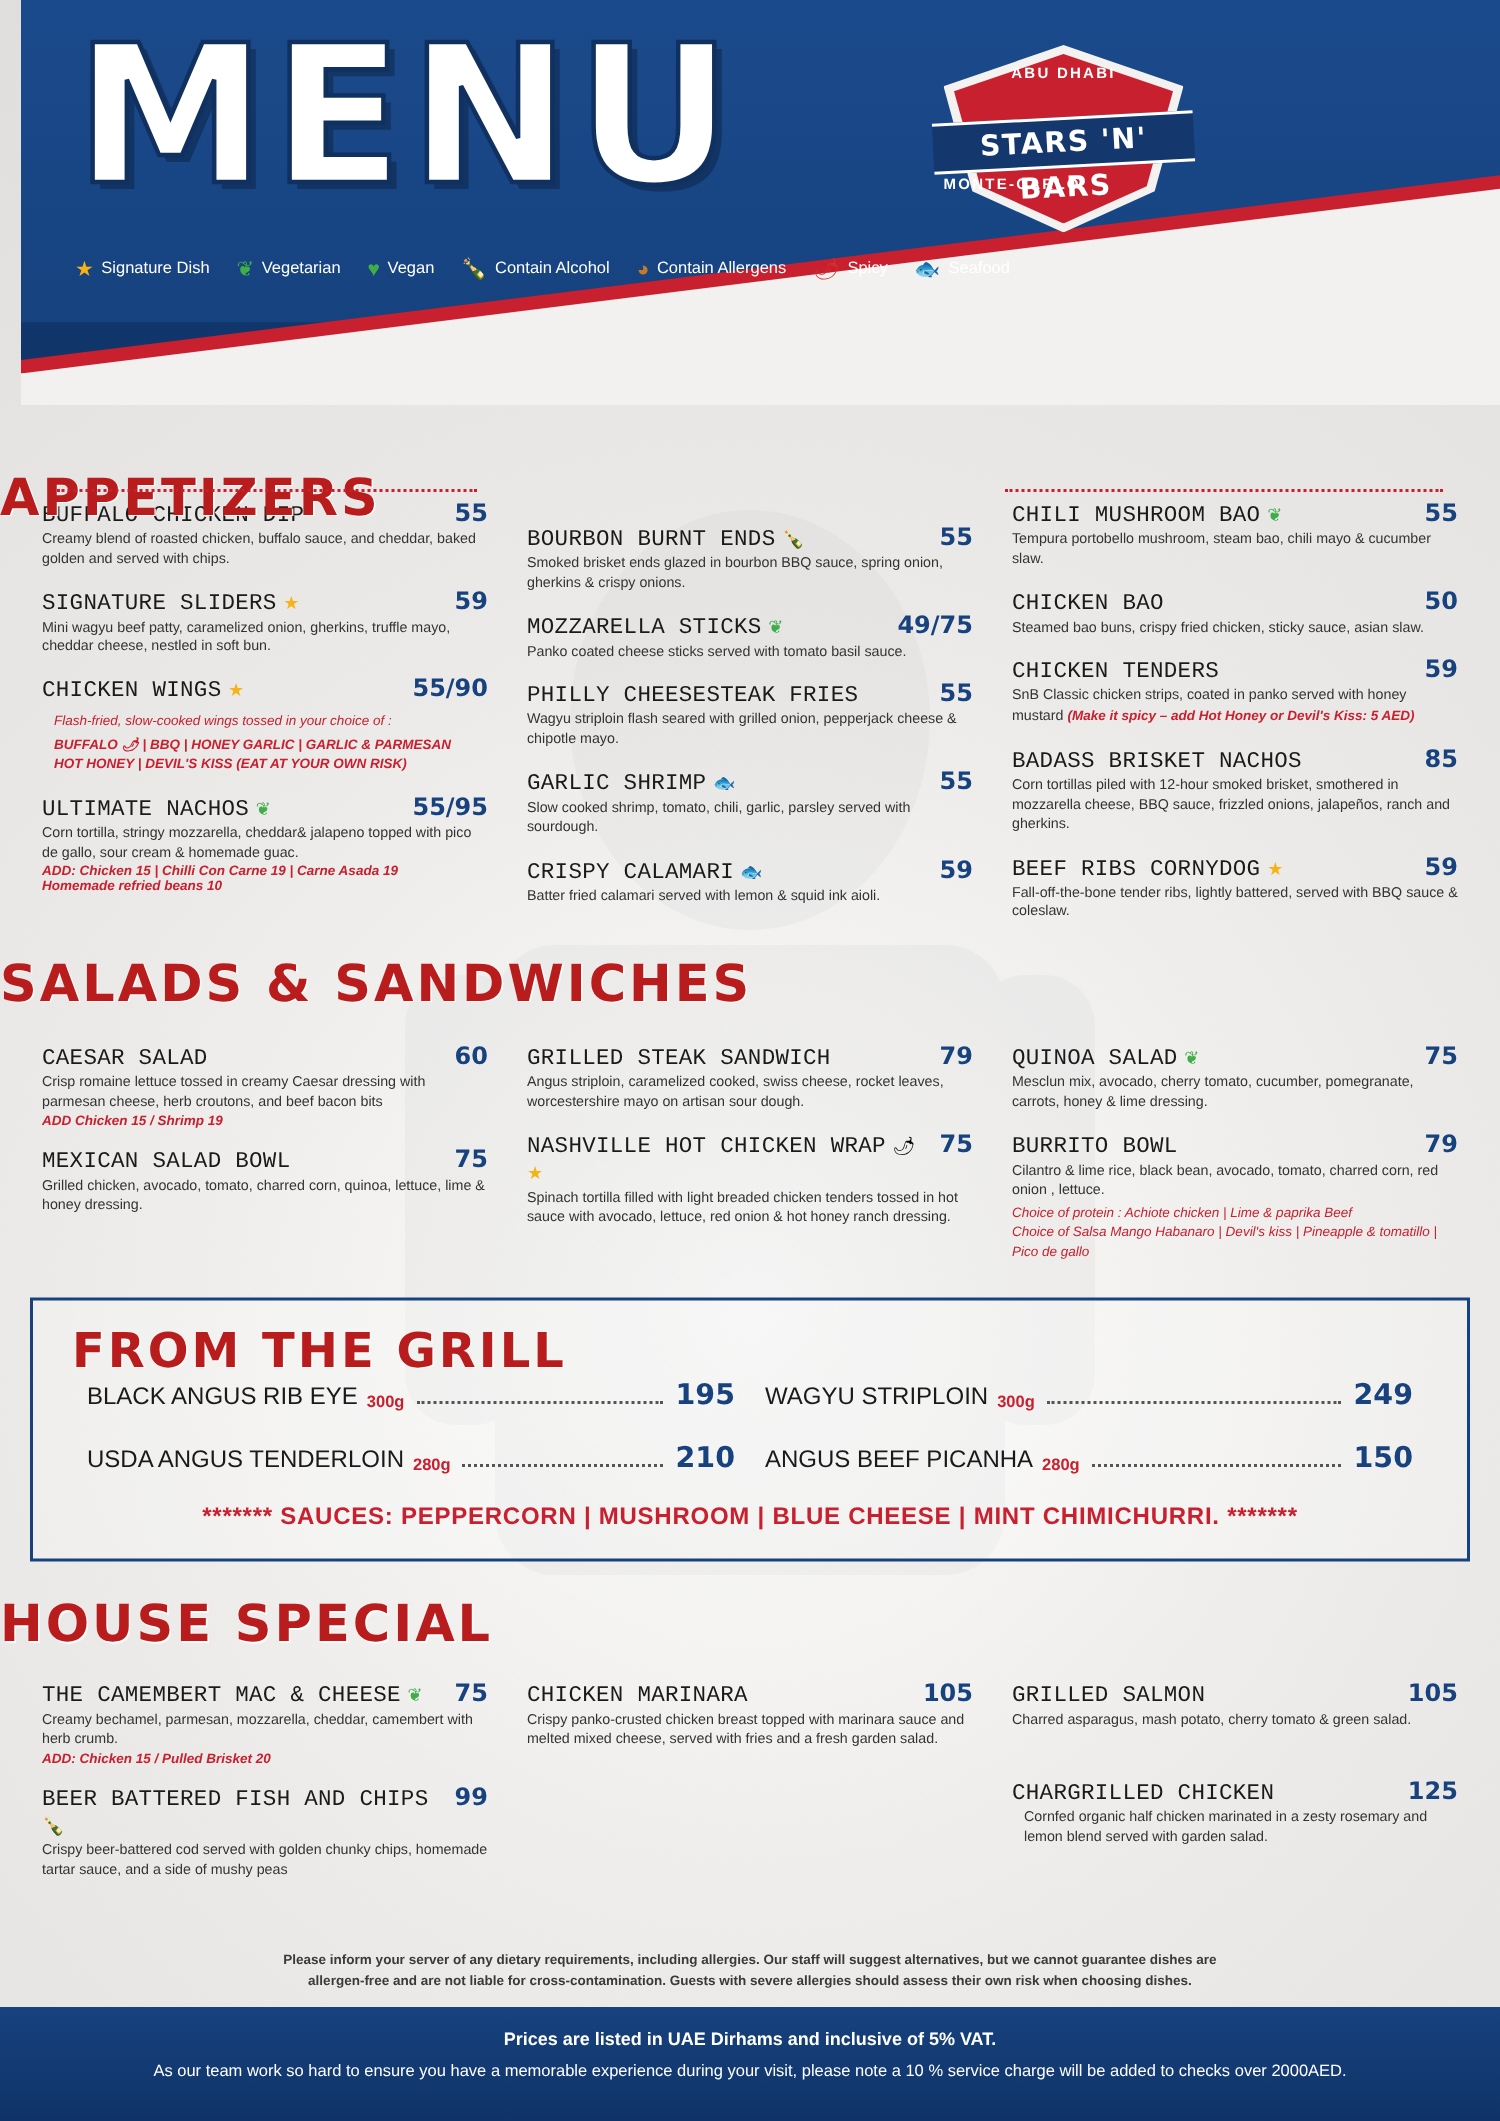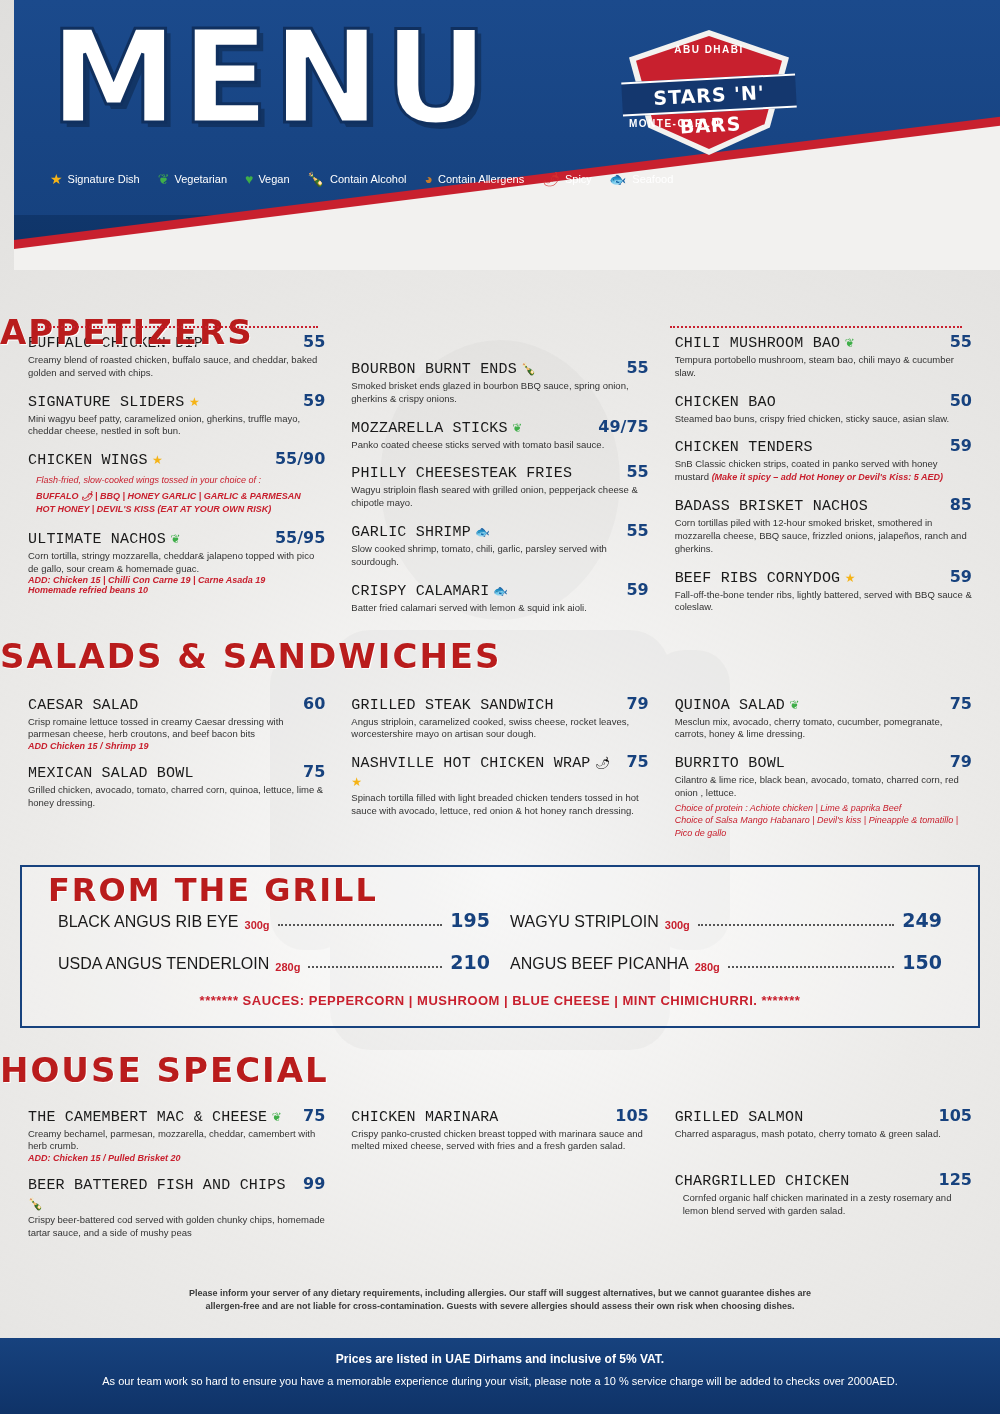--- a/index.html
+++ b/index.html
@@ -144,36 +144,36 @@
   }
   .item-note-bold { color:#c8202e; font-size:9px; font-weight:bold; font-style:italic; }
   .flavors {
     color:#c8202e; font-size:9px; font-style:italic; font-weight:bold;
     line-height:1.5; margin-top:3px; padding-left:8px;
   }
   .ico { font-size:12px; line-height:1; }
 
   
   .grill-box {
-    margin:14px 20px 0 20px; border:2px solid #17427e; padding:4px 26px 18px 26px;
+    margin:14px 20px 0 20px; border:2px solid #17427e; padding:14px 26px 18px 26px;
     background:rgba(255,255,255,0.25);
   }
   .grill-sub {
     text-align:center; color:#c8202e; font-size:11px; font-style:italic; margin:6px 0 18px 0;
   }
   .grill-rows { display:flex; flex-wrap:wrap; }
   .grill-row {
     width:50%; display:flex; align-items:flex-end; padding:0 10px 20px 10px;
   }
   .grill-name { color:#1a1a1a; font-size:16px; white-space:nowrap; }
   .grill-wt { color:#c8202e; font-size:11px; font-weight:bold; margin-left:6px; }
   .grill-dots { flex:1; border-bottom:2px dotted #555; margin:0 8px 5px 8px; }
   .grill-price { color:#17427e; font-family:"DejaVu Sans",sans-serif; font-weight:bold; font-size:19px; }
   .sauces {
-    text-align:center; color:#c8202e; font-size:13px; font-weight:bold; letter-spacing:0.5px;
+    text-align:center; color:#c8202e; font-size:16px; font-weight:bold; letter-spacing:0.5px;
   }
 
   .footer-note {
     text-align:center; color:#3a3a3a; font-size:9px; line-height:1.5;
     padding:0 170px; font-weight:bold;
   }
   .footer-bar {
     position:absolute; left:0; bottom:0; width:1000px; height:76px;
     background:linear-gradient(180deg,#17427e 0%,#0f3368 100%);
     color:#fff; text-align:center; padding-top:14px;
@@ -286,21 +286,21 @@
         <div class="item-head">
           <span><span class="item-name">ULTIMATE NACHOS</span>
           <span class="ico" style="color:#3fae49">❦</span></span>
           <span class="item-price">55/95</span>
         </div>
         <div class="item-desc">Corn tortilla, stringy mozzarella, cheddar&amp; jalapeno topped with pico de gallo, sour cream &amp; homemade guac.</div>
         <div class="item-note-bold" id="nachos-note">ADD: Chicken 15 | Chilli Con Carne 19 | Carne Asada  19<br>Homemade refried beans 10</div>
       </div>
     </div>
 
-    <div class="col" style="margin-top:26px;">
+    <div class="col" style="margin-top:16px;">
       <div class="item">
         <div class="item-head">
           <span><span class="item-name">BOURBON BURNT ENDS</span>
           <span class="ico">🍾</span></span>
           <span class="item-price">55</span>
         </div>
         <div class="item-desc">Smoked brisket ends glazed in bourbon BBQ sauce, spring onion, gherkins &amp; crispy onions.</div>
       </div>
       <div class="item">
         <div class="item-head">

